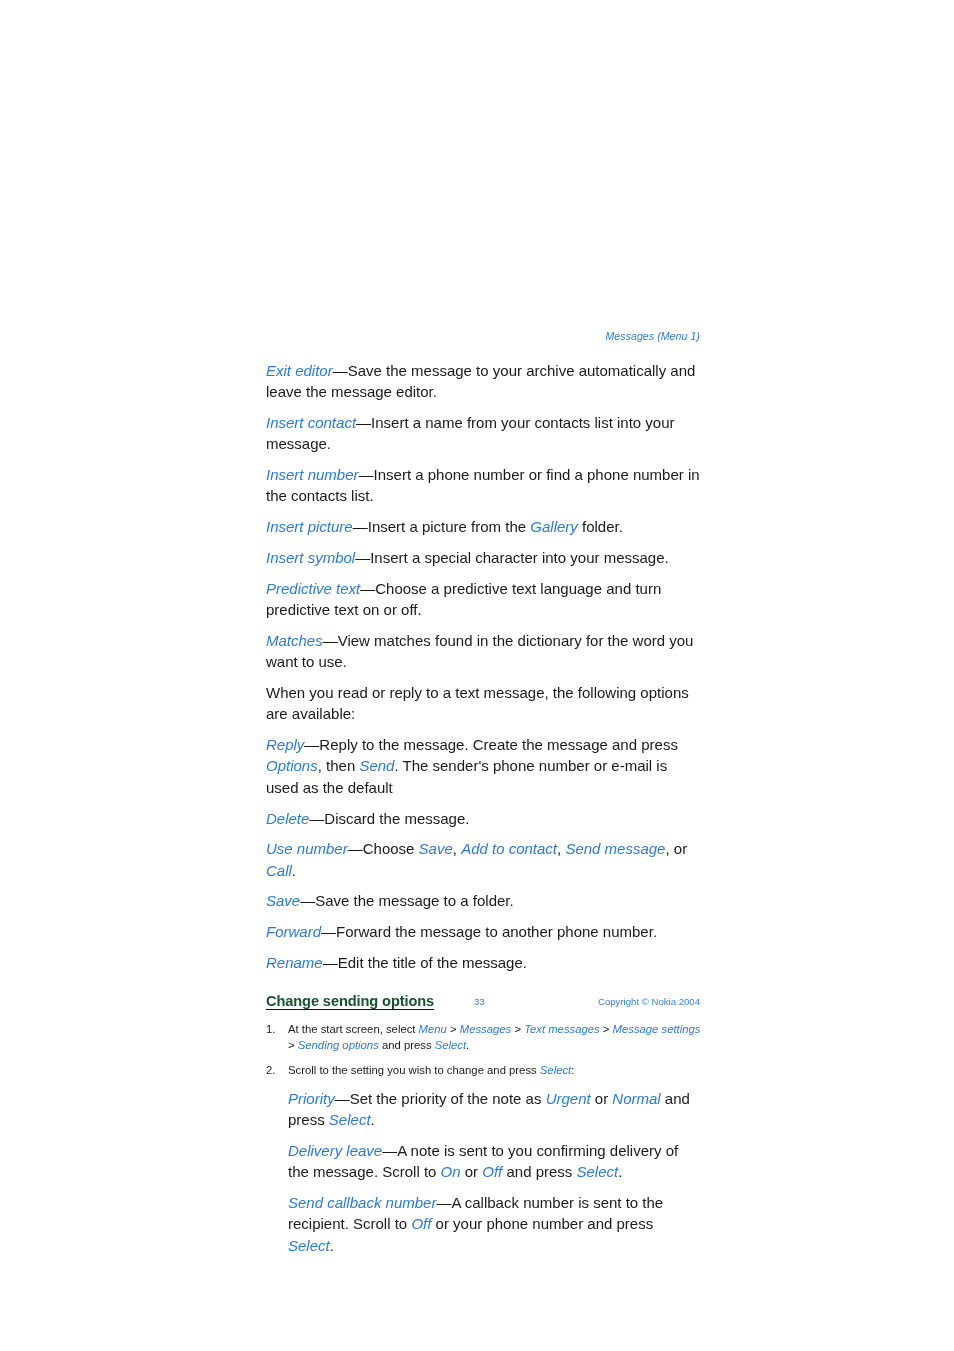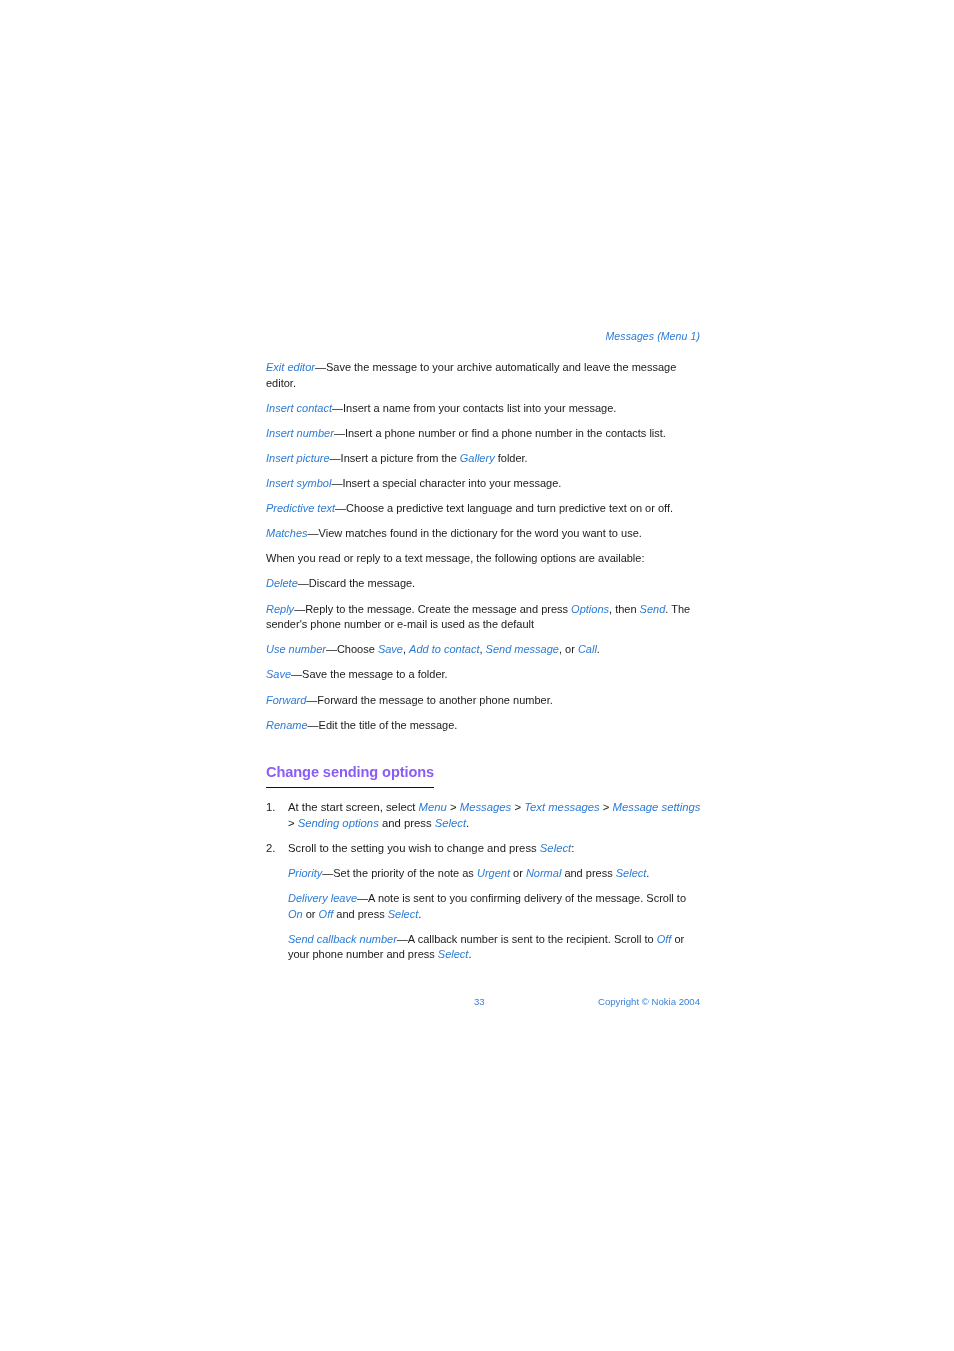--- a/index.html
+++ b/index.html
@@ -39,46 +39,46 @@
   
   .content {
     position: absolute;
     left: 266px;
     top: 360px;
     width: 436px;
   }
 
   p.block {
     margin: 0 0 9.5px 0;
-    font-size: 11px;
+    font-size: 15px;
     line-height: 1.42;
     color: #1a1a1a;
     text-align: left;
   }
 
   .term {
     color: #2b7bd4;
     font-style: italic;
   }
   .uiref {
     color: #2b7bd4;
     font-style: italic;
     text-align: center;
   }
 
   
   h2.section-heading {
-    margin: 21px 0 11px 0;
+    margin: 10px 0 11px 0;
     font-size: 14.6px;
     font-weight: bold;
-    color: #8b5cf6;
+    color: #14532d;
     letter-spacing: -0.1px;
     display: inline-block;
     border-bottom: 1.4px solid #111111;
-    padding-bottom: 7px;
+    padding-bottom: 0;
   }
   .heading-wrap { margin: 0; }
 
   
   ol.steps {
     margin: 0;
     padding: 0;
     list-style: none;
   }
   ol.steps > li {
@@ -148,23 +148,23 @@
 
 
     <p class="block"><span class="term">Insert symbol</span><span>—</span><span>Insert a special character into your message.</span></p>
 
     <p class="block"><span class="term">Predictive text</span><span>—</span><span>Choose a predictive text language and turn predictive text on or off.</span></p>
 
     <p class="block"><span class="term">Matches</span><span>—</span><span>View matches found in the dictionary for the word you want to use.</span></p>
 
     <p class="block">When you read or reply to a text message, the following options are available:</p>
 
+    <p class="block"><span class="term">Reply</span><span>—</span><span>Reply to the message. Create the message and press </span><span class="uiref">Options</span><span>, then </span><span class="uiref">Send</span><span>. The sender's phone number or e-mail is used as the default</span></p>
+
     <p class="block"><span class="term">Delete</span><span>—</span><span>Discard the message.</span></p>
-
-    <p class="block"><span class="term">Reply</span><span>—</span><span>Reply to the message. Create the message and press </span><span class="uiref">Options</span><span>, then </span><span class="uiref">Send</span><span>. The sender's phone number or e-mail is used as the default</span></p>
 
     <p class="block"><span class="term">Use number</span><span>—</span><span>Choose </span><span class="uiref">Save</span><span>, </span><span class="uiref">Add to contact</span><span>, </span><span class="uiref">Send message</span><span>, or </span><span class="uiref">Call</span><span>.</span></p>
 
     <p class="block"><span class="term">Save</span><span>—</span><span>Save the message to a folder.</span></p>
 
     <p class="block"><span class="term">Forward</span><span>—</span><span>Forward the message to another phone number.</span></p>
 
     <p class="block"><span class="term">Rename</span><span>—</span><span>Edit the title of the message.</span></p>
 
     <div class="heading-wrap">

